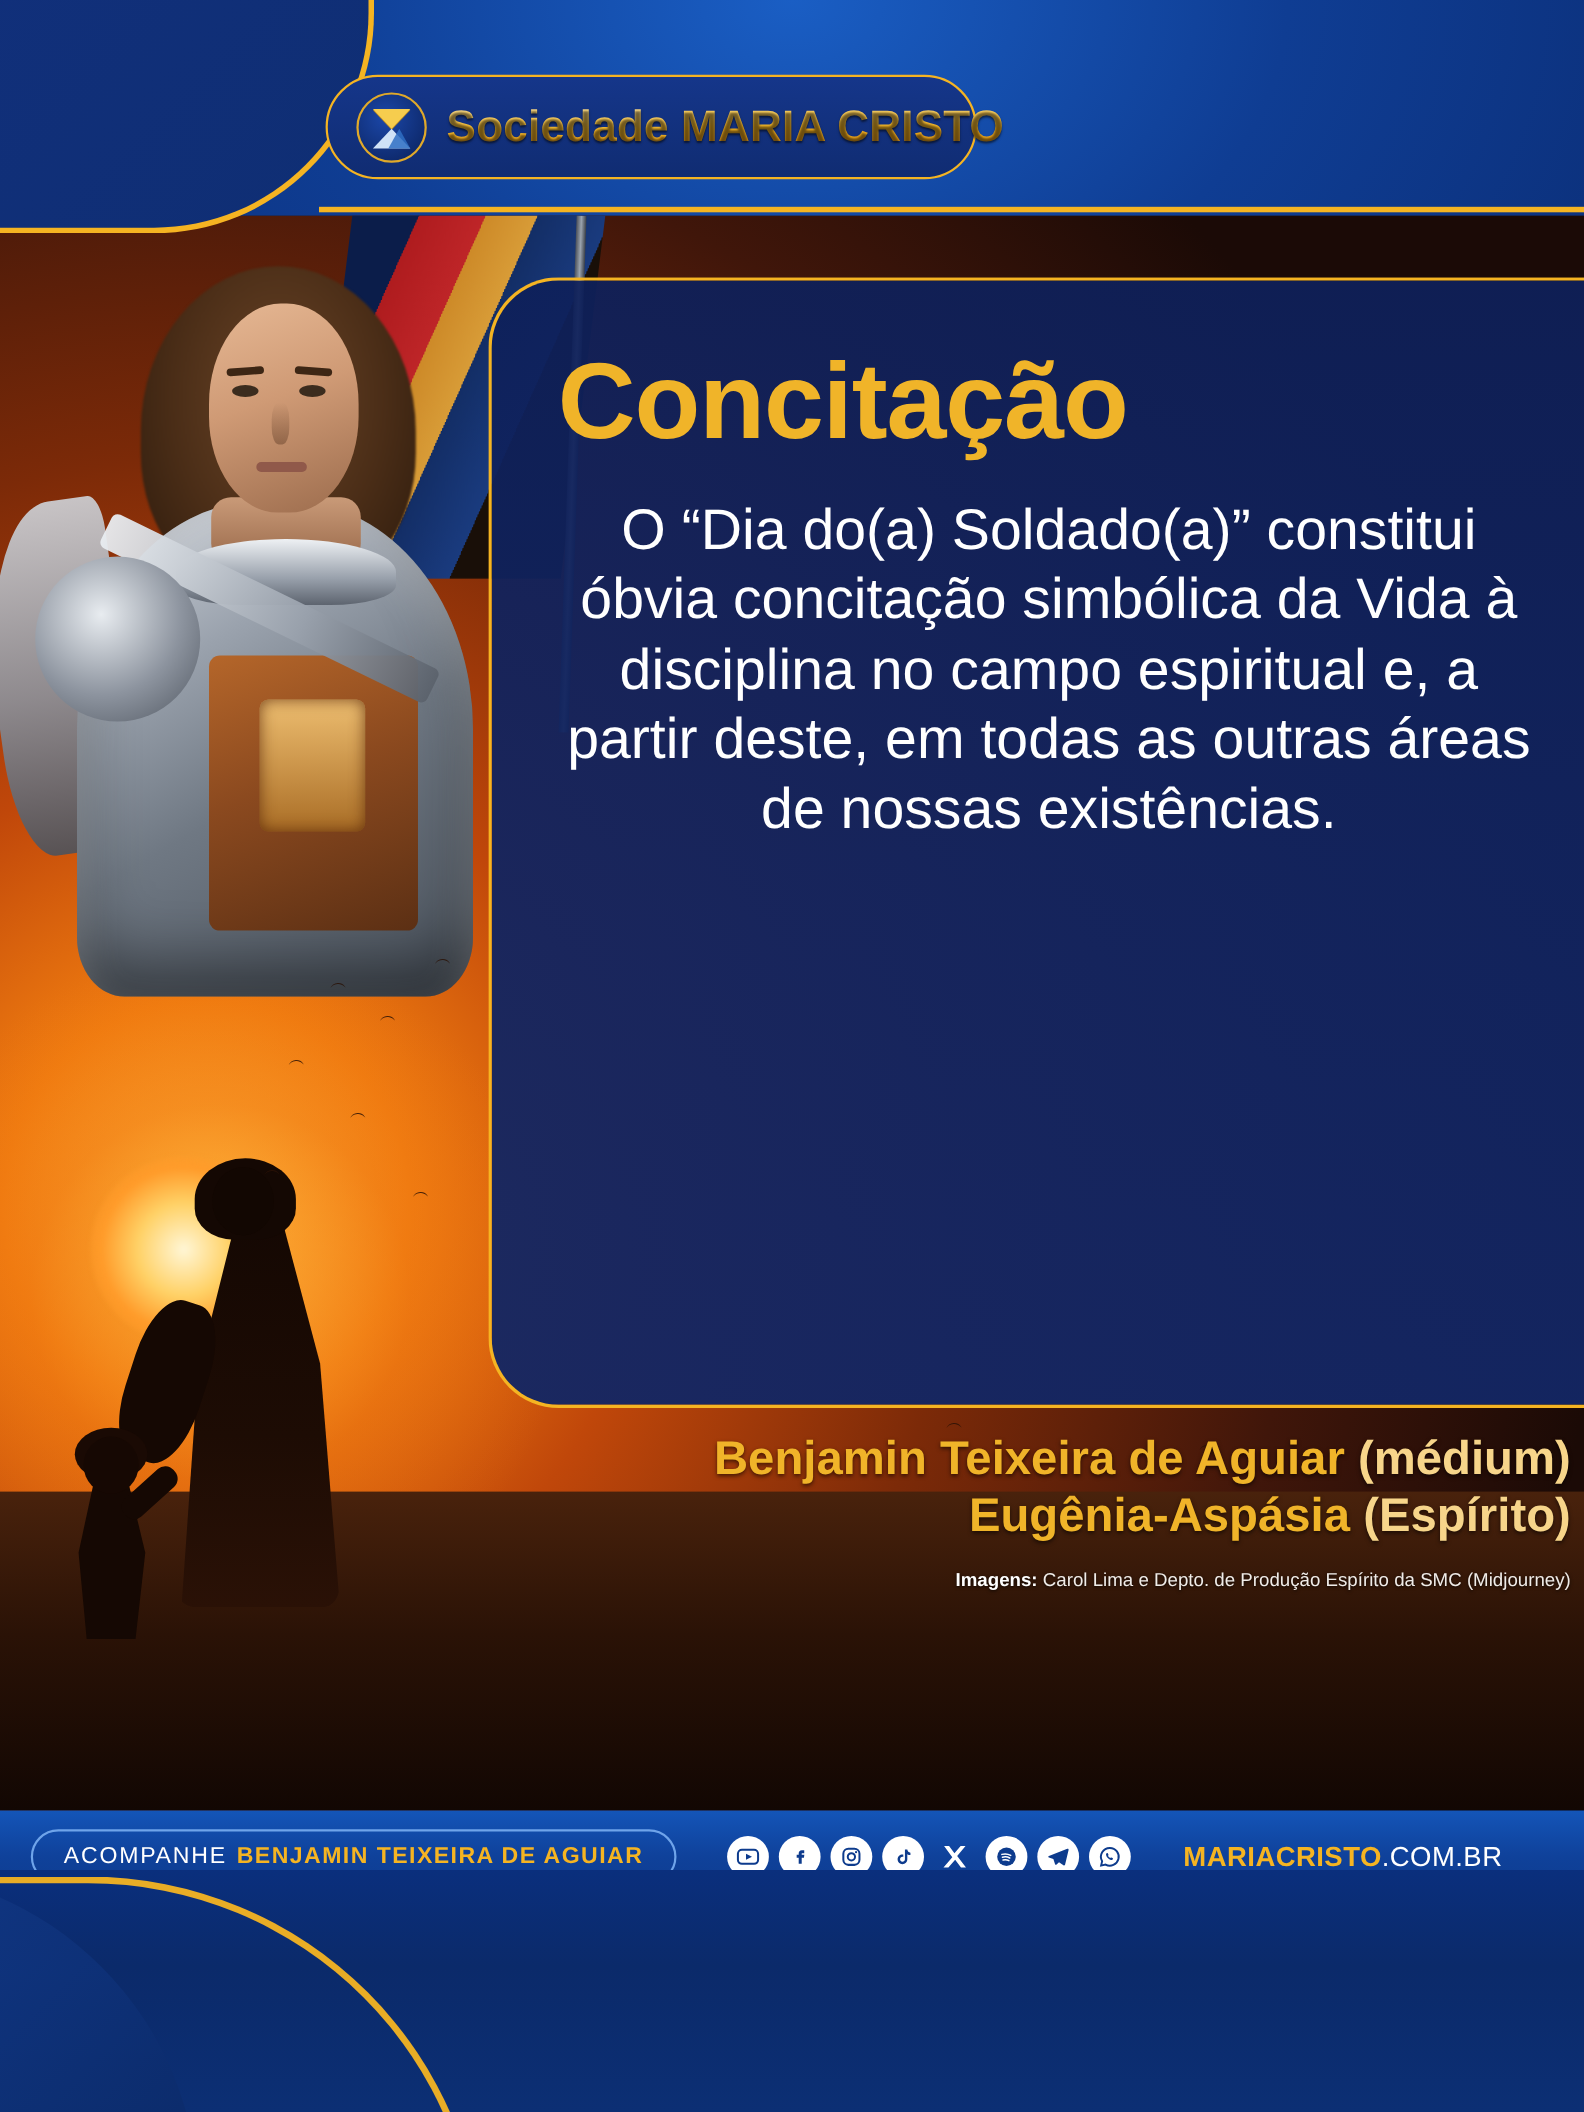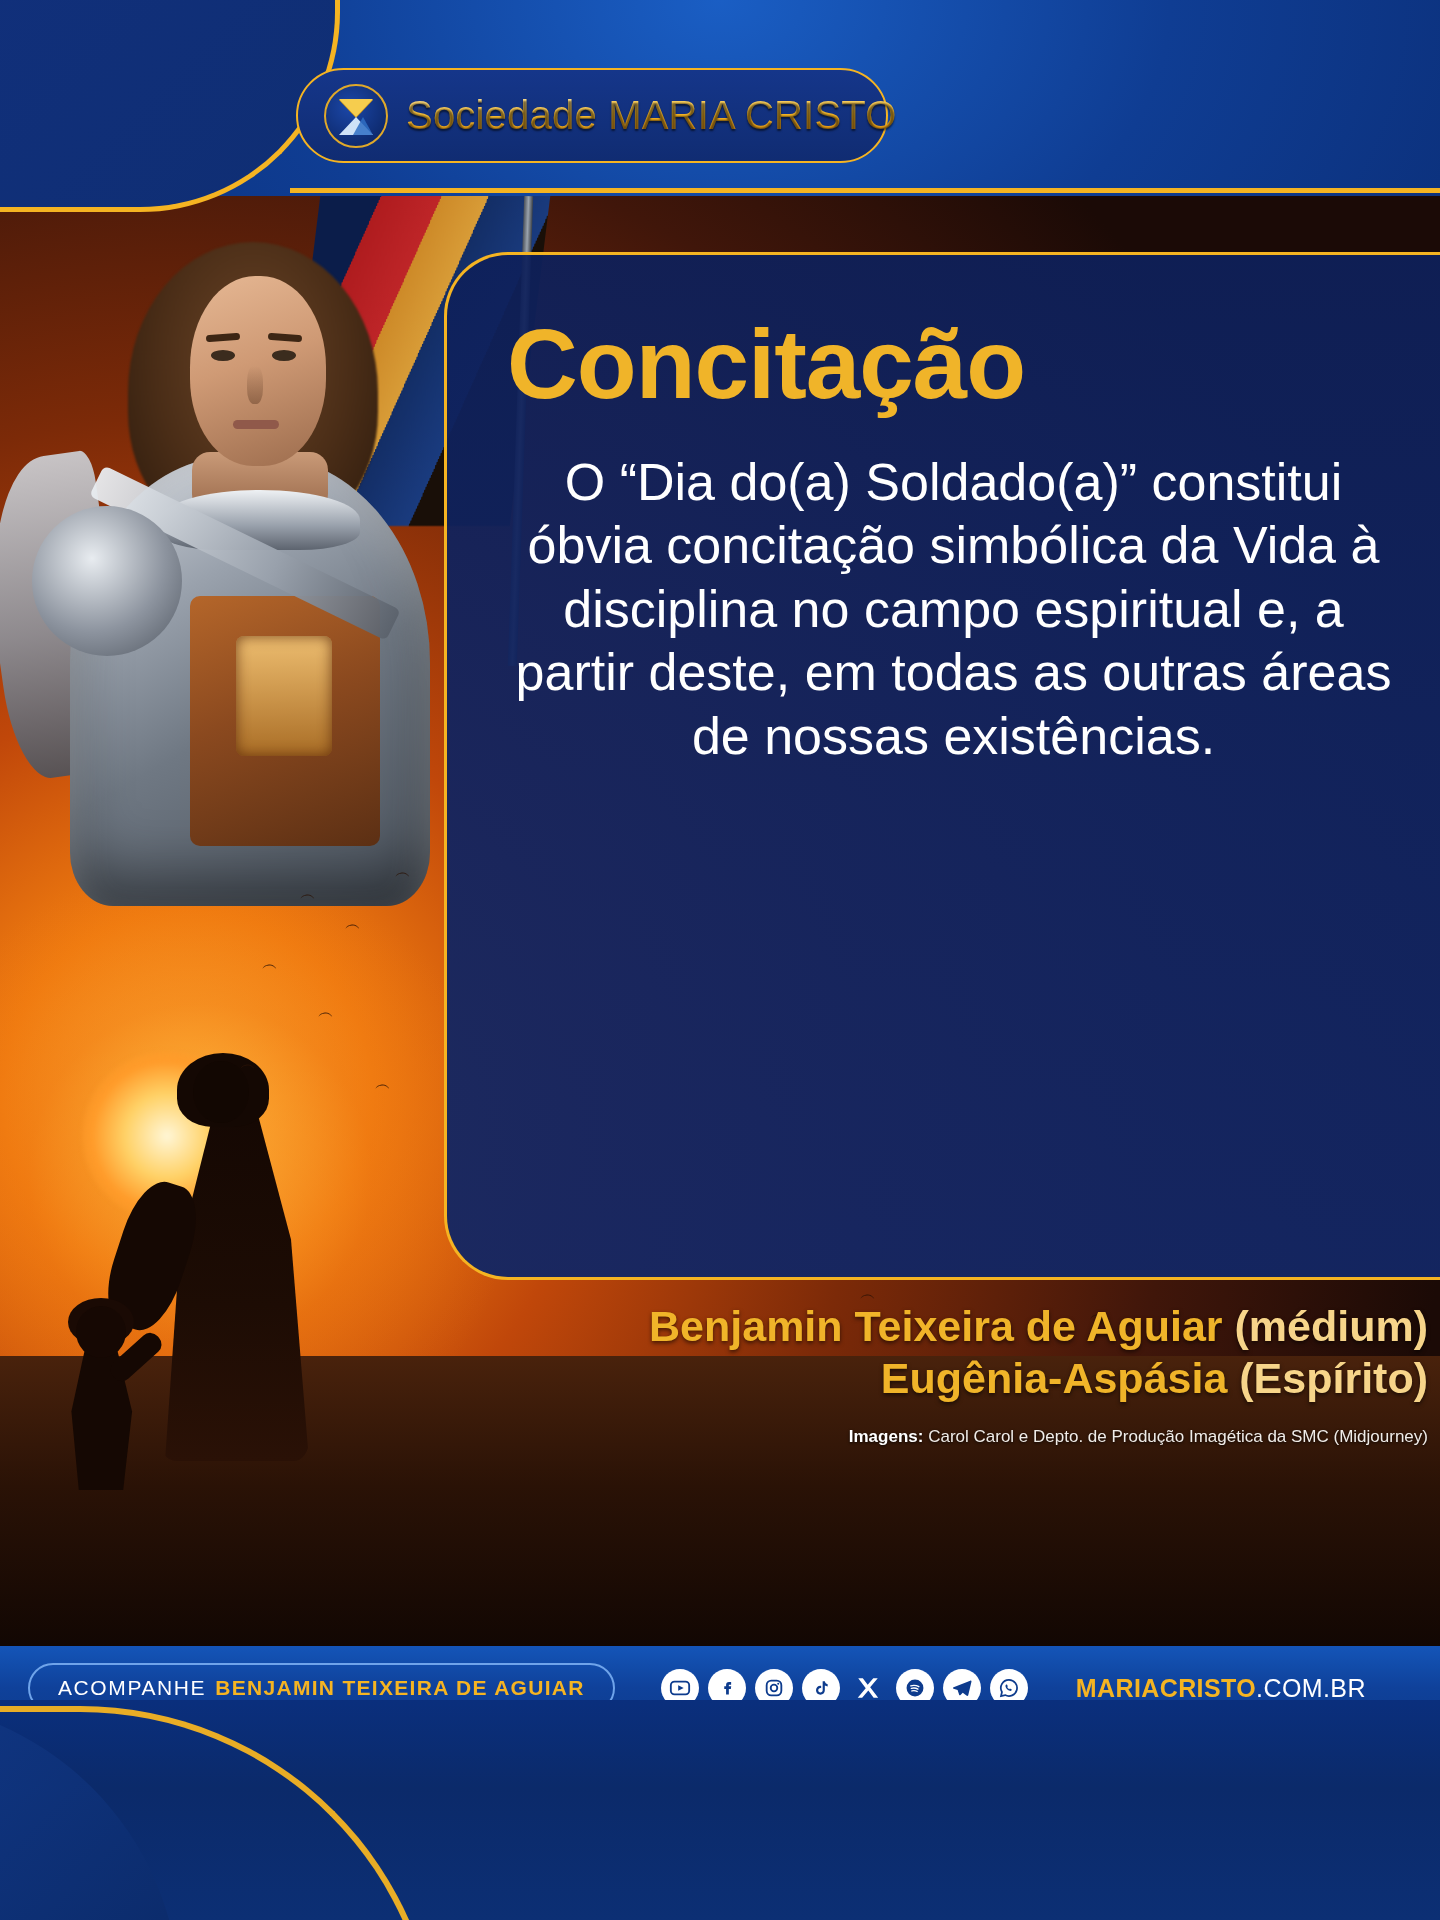--- a/index.html
+++ b/index.html
@@ -87,21 +87,21 @@
   }
   #logo-mark .tri-bot-2{
     position:absolute; left:50%; bottom:11px; transform:translateX(-50%) translateX(7px);
     width:0;height:0;
     border-left:10px solid transparent;
     border-right:10px solid transparent;
     border-bottom:18px solid #2f6fc4;
     opacity:.85;
   }
   #brand-text{
-    font-size:40px; font-weight:normal; letter-spacing:.2px;
+    font-size:40px; font-weight:bold; letter-spacing:.2px;
     white-space:nowrap;
     color:#ffffff;
     text-shadow:0 2px 2px rgba(0,0,0,.55);
   }
   #brand-text .gold{
     background:linear-gradient(180deg,#ffe082 0%,#f5b422 52%,#e08f12 100%);
     -webkit-background-clip:text; background-clip:text; color:transparent;
   }
   #brand-text .gold1{
     background:linear-gradient(180deg,#ffe9a8 0%,#f7bb2c 55%,#e09314 100%);
@@ -418,21 +418,21 @@
   <div id="panel">
     <div id="panel-title">
       <div>Concitação</div>
     </div>
     <div id="panel-body">O “Dia do(a) Soldado(a)” constitui óbvia concitação simbólica da Vida à disciplina no campo espiritual e, a partir deste, em todas as outras áreas de nossas existências.</div>
   </div>
 
   <div id="credits">
     <div class="cred-line"><span class="cred-name">Benjamin Teixeira de Aguiar</span><span class="cred-role"> (médium)</span></div>
     <div class="cred-line"><span class="cred-name">Eugênia-Aspásia</span><span class="cred-role"> (Espírito)</span></div>
-    <div id="imgcredit"><b>Imagens:</b><span> Carol Carol e Depto. de Produção Imagética da SMC (Midjourney)</span></div>
+    <div id="imgcredit"><b>Imagens:</b><span> Carol Lima e Depto. de Produção Espírito da SMC (Midjourney)</span></div>
   </div>
 
   <div id="footer">
     <div id="follow-pill">
       <span class="fp-a">ACOMPANHE </span>
       <span class="fp-b">BENJAMIN TEIXEIRA DE AGUIAR</span>
     </div>
 
     <div id="socials">
       <a class="soc">

